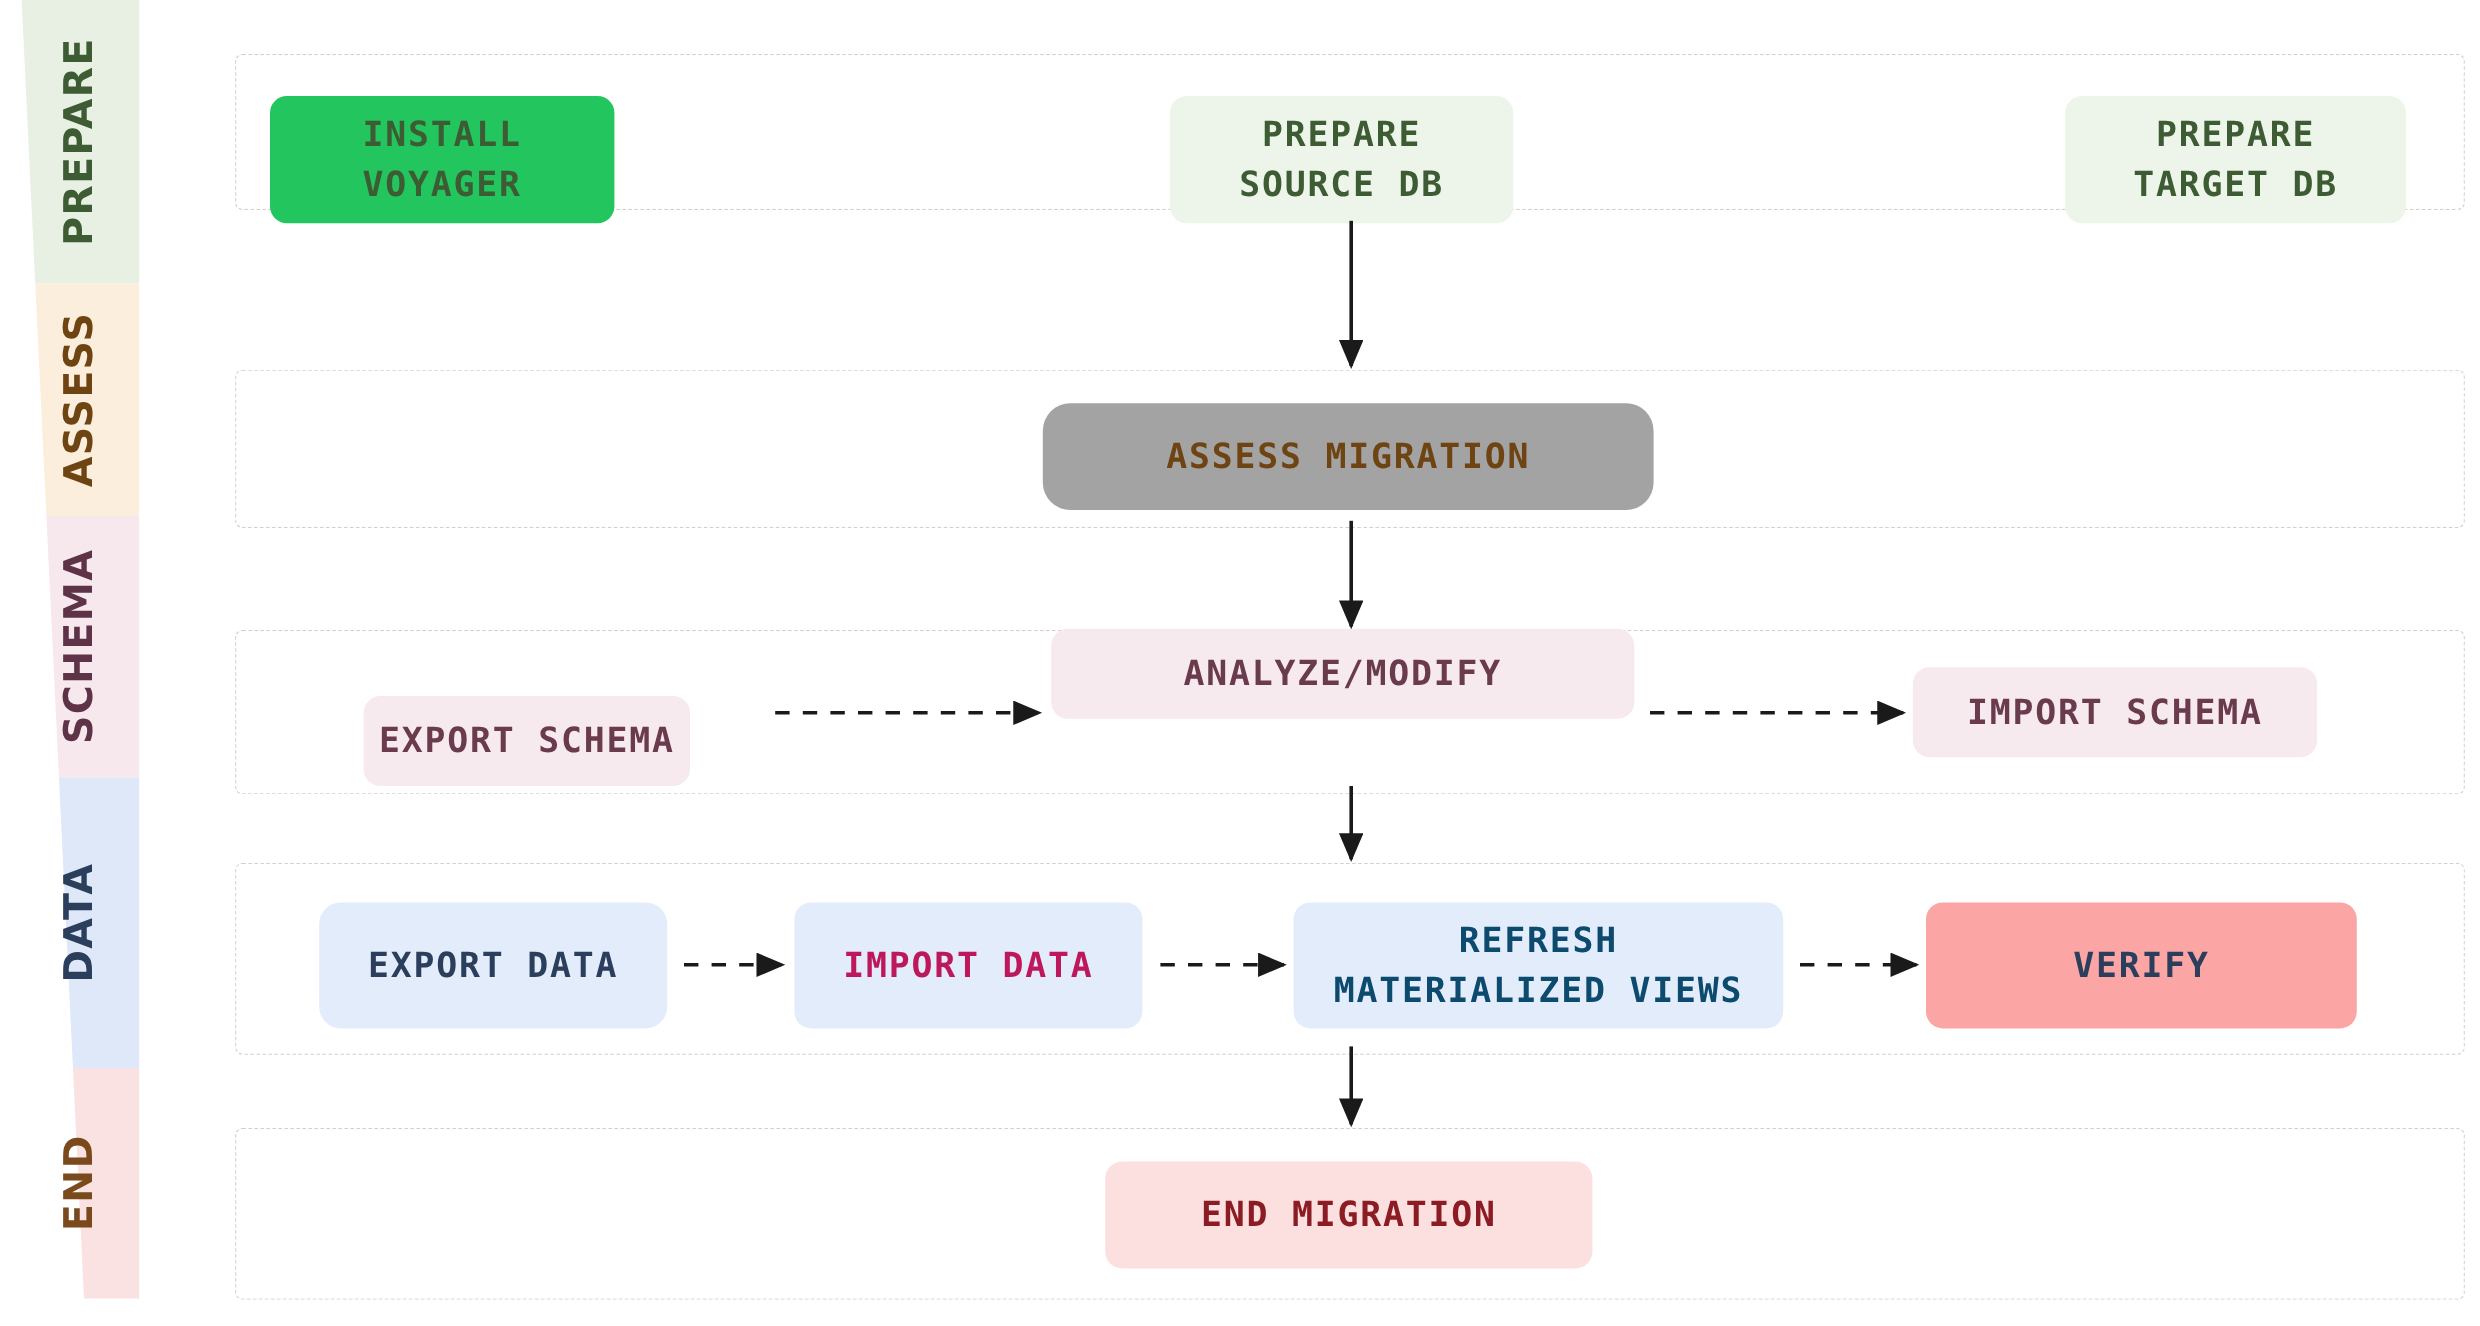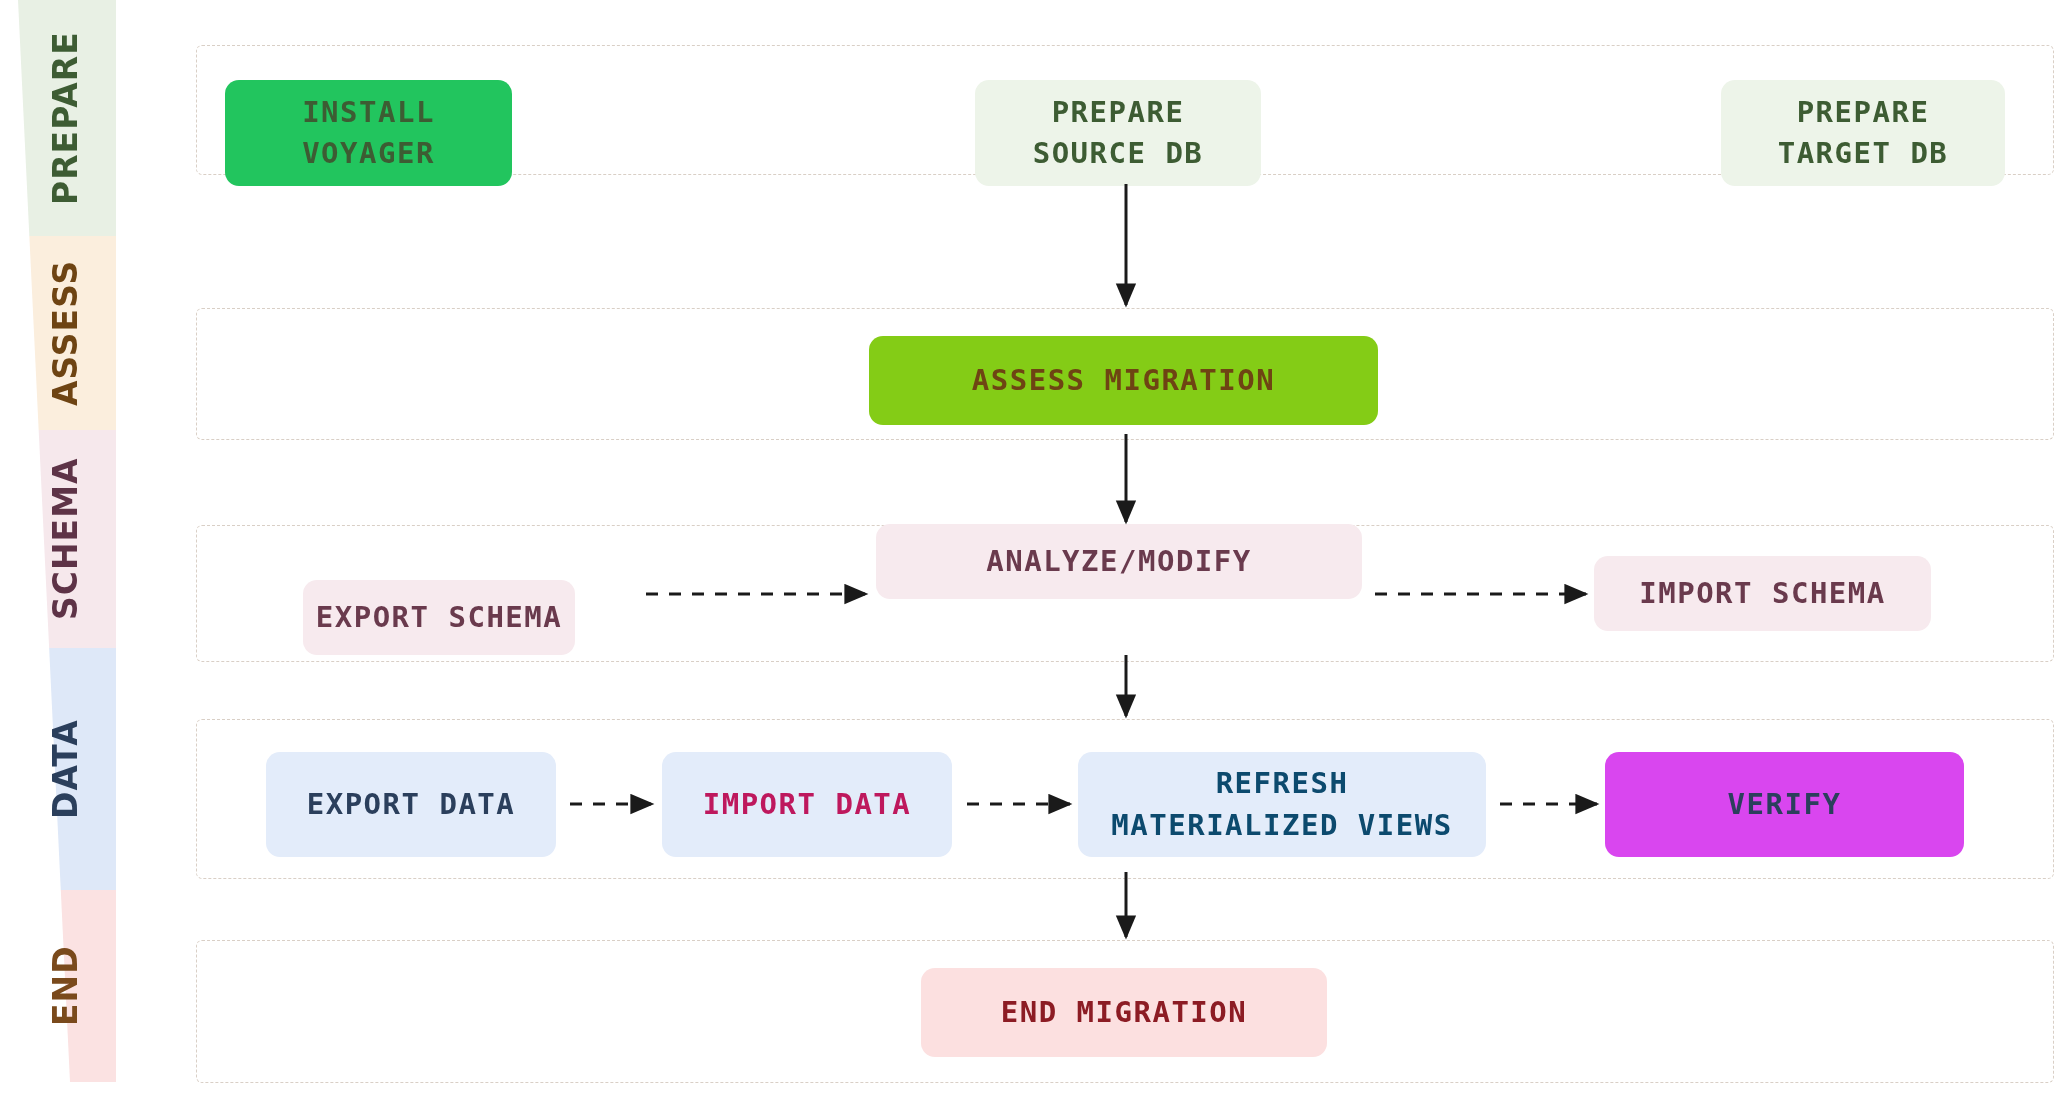--- a/index.html
+++ b/index.html
@@ -117,37 +117,37 @@
 
   <div id="rows-layer">
       <div class="phase-row" style="left: 196px; top: 45px; width: 1858px; height: 130px; border-color: rgb(217, 207, 198);"></div>
       <div class="node" style="left: 225px; top: 80px; width: 287px; height: 106px; background: #22c55e; color: rgb(61, 92, 51);">INSTALL
 VOYAGER</div>
       <div class="node" style="left: 975px; top: 80px; width: 286px; height: 106px; background: rgb(237, 244, 233); color: rgb(61, 92, 51);">PREPARE
 SOURCE DB</div>
       <div class="node" style="left: 1721px; top: 80px; width: 284px; height: 106px; background: rgb(237, 244, 233); color: rgb(61, 92, 51);">PREPARE
 TARGET DB</div>
       <div class="phase-row" style="left: 196px; top: 308px; width: 1858px; height: 132px; border-color: rgb(217, 207, 198);"></div>
-      <div class="node" style="left: 869px; top: 336px; width: 509px; height: 89px; background: #84cc16; color: rgb(110, 68, 19);">ASSESS MIGRATION</div>
+      <div class="node" style="left: 869px; top: 336px; width: 509px; height: 89px; background: #a3a3a3; color: rgb(110, 68, 19); border-radius: 23px;">ASSESS MIGRATION</div>
       <div class="phase-row" style="left: 196px; top: 525px; width: 1858px; height: 137px; border-color: rgb(217, 207, 198);"></div>
       <div class="node" style="left: 303px; top: 580px; width: 272px; height: 75px; background: rgb(247, 234, 238); color: rgb(106, 58, 77);">EXPORT SCHEMA</div>
       <div class="node" style="left: 876px; top: 524px; width: 486px; height: 75px; background: rgb(247, 234, 238); color: rgb(106, 58, 77);">ANALYZE/MODIFY</div>
       <div class="node" style="left: 1594px; top: 556px; width: 337px; height: 75px; background: rgb(247, 234, 238); color: rgb(106, 58, 77);">IMPORT SCHEMA</div>
       <svg class="arrow-svg" width="234" height="24" style="left: 646px; top: 582px;">
         <line x1="0" y1="12" x2="220" y2="12" stroke="#1a1a1a" stroke-width="3" stroke-dasharray="12 11" marker-end="url(#arrowhead-dashed)"></line>
       </svg>
       <svg class="arrow-svg" width="225" height="24" style="left: 1375px; top: 582px;">
         <line x1="0" y1="12" x2="211" y2="12" stroke="#1a1a1a" stroke-width="3" stroke-dasharray="12 11" marker-end="url(#arrowhead-dashed)"></line>
       </svg>
       <div class="phase-row" style="left: 196px; top: 719px; width: 1858px; height: 160px; border-color: rgb(217, 207, 198);"></div>
-      <div class="node" style="left: 266px; top: 752px; width: 290px; height: 105px; background: rgb(227, 236, 250); color: rgb(43, 63, 92);">EXPORT DATA</div>
+      <div class="node" style="left: 266px; top: 752px; width: 290px; height: 105px; background: rgb(227, 236, 250); color: rgb(43, 63, 92); border-radius: 18px;">EXPORT DATA</div>
       <div class="node" style="left: 662px; top: 752px; width: 290px; height: 105px; background: rgb(227, 236, 250); color: #be185d;">IMPORT DATA</div>
       <div class="node" style="left: 1078px; top: 752px; width: 408px; height: 105px; background: rgb(227, 236, 250); color: #0c4a6e;">REFRESH
 MATERIALIZED VIEWS</div>
-      <div class="node" style="left: 1605px; top: 752px; width: 359px; height: 105px; background: #d946ef; color: rgb(43, 63, 92);">VERIFY</div>
+      <div class="node" style="left: 1605px; top: 752px; width: 359px; height: 105px; background: #fca5a5; color: rgb(43, 63, 92);">VERIFY</div>
       <svg class="arrow-svg" width="96" height="24" style="left: 570px; top: 792px;">
         <line x1="0" y1="12" x2="82" y2="12" stroke="#1a1a1a" stroke-width="3" stroke-dasharray="12 11" marker-end="url(#arrowhead-dashed)"></line>
       </svg>
       <svg class="arrow-svg" width="117" height="24" style="left: 967px; top: 792px;">
         <line x1="0" y1="12" x2="103" y2="12" stroke="#1a1a1a" stroke-width="3" stroke-dasharray="12 11" marker-end="url(#arrowhead-dashed)"></line>
       </svg>
       <svg class="arrow-svg" width="111" height="24" style="left: 1500px; top: 792px;">
         <line x1="0" y1="12" x2="97" y2="12" stroke="#1a1a1a" stroke-width="3" stroke-dasharray="12 11" marker-end="url(#arrowhead-dashed)"></line>
       </svg>
       <div class="phase-row" style="left: 196px; top: 940px; width: 1858px; height: 143px; border-color: rgb(217, 207, 198);"></div>

